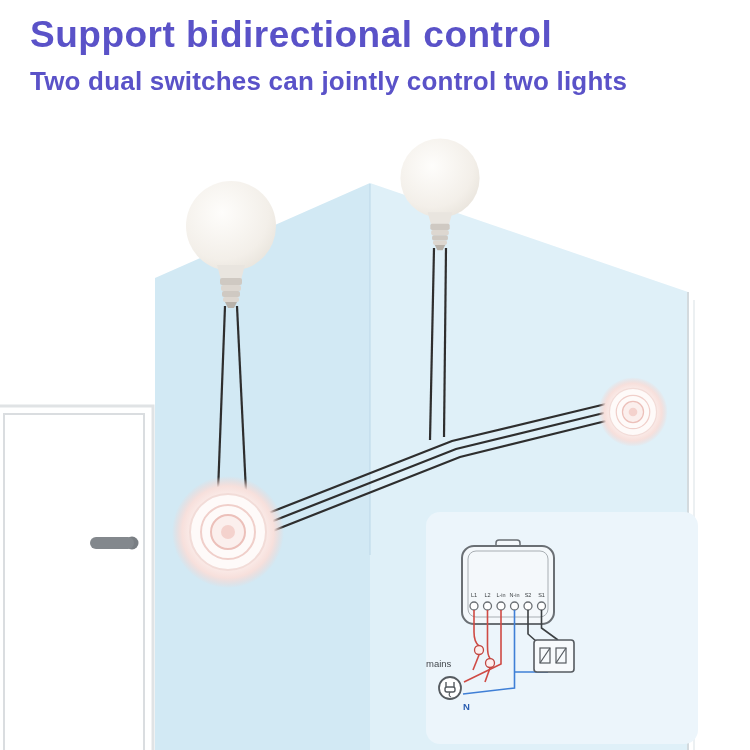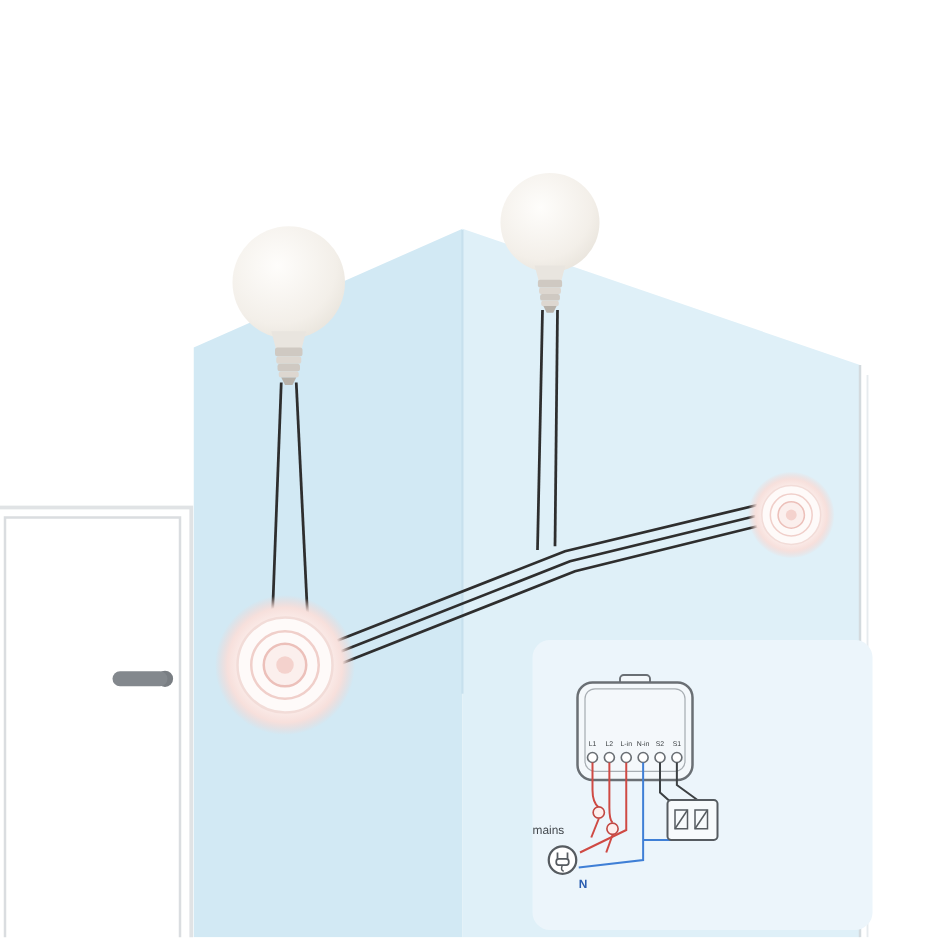--- a/index.html
+++ b/index.html
@@ -9,20 +9,24 @@
   .header{position:absolute;left:30px;top:14px;z-index:2;}
   .title{font-size:37px;font-weight:800;color:#5a52c8;letter-spacing:.5px;}
   .subtitle{font-size:26px;font-weight:800;color:#5a52c8;margin-top:10px;letter-spacing:.2px;}
   text{font-family:"Liberation Sans",sans-serif;}
 </style>
 </head>
 <body>
 
 <div class="canvas">
 
+  <div class="header">
+    <div class="title">Support bidirectional control</div>
+    <div class="subtitle">Two dual switches can jointly control two lights</div>
+  </div>
 
   <svg class="scene-svg" width="750" height="750" viewBox="0 0 750 750">
     <defs>
       <radialGradient id="bulbGrad" cx="40%" cy="35%" r="80%">
         <stop offset="0%" stop-color="#fefdfb"></stop>
         <stop offset="65%" stop-color="#f3efe9"></stop>
         <stop offset="100%" stop-color="#e4dfd6"></stop>
       </radialGradient>
       <radialGradient id="switchGlow">
         <stop offset="0%" stop-color="#ffffff"></stop>

